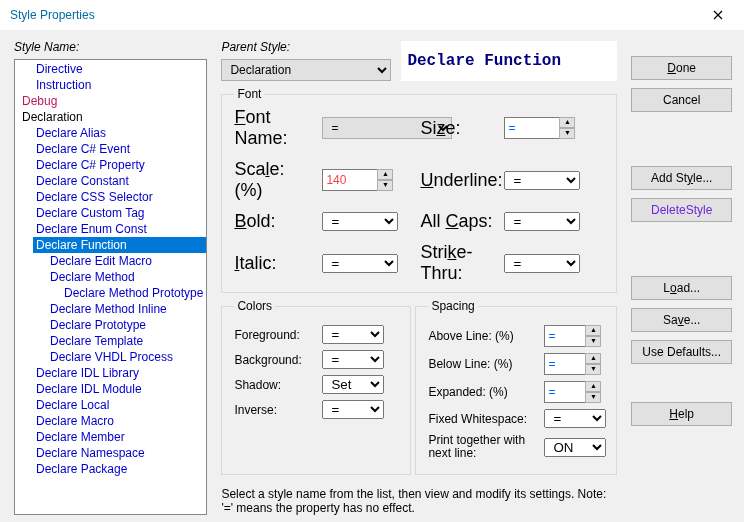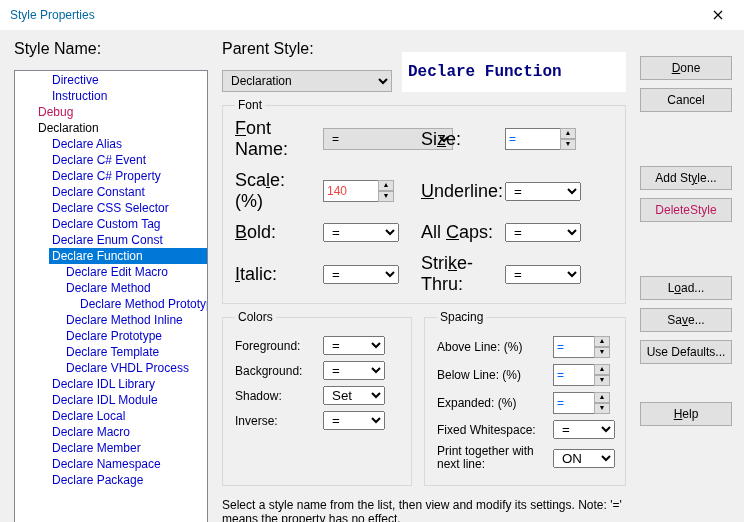--- a/index.html
+++ b/index.html
@@ -19,37 +19,37 @@
     padding: 0 4px 0 10px;
     color: #0369a1;
   }
   .titlebar .title { font-size: 12px; flex: 1; }
   .titlebar .close {
     width: 44px; height: 30px; display:flex; align-items:center; justify-content:center;
     color:#000;
   }
   .body { flex: 1; display: flex; padding: 10px 12px 10px 14px; gap: 14px; }
   .col-tree { width: 194px; display:flex; flex-direction:column; }
-  .label { font-size: 16px; margin-bottom: 12px; }
+  .label { font-size: 12px; margin-bottom: 5px; font-style: italic; }
   .tree-wrap {
     flex:1;
     background: #fff;
     border: 1px solid #828790;
     display:flex;
     position: relative;
   }
   .tree {
     flex:1;
     overflow-y: scroll;
     overflow-x: scroll;
     padding: 1px 0;
     scrollbar-width: auto;
   }
   .tree ul { list-style:none; margin:0; padding-left: 14px; }
-  .tree > ul { padding-left: 20px; }
+  .tree > ul { padding-left: 4px; }
   .tree li > .node {
     white-space: nowrap;
     padding: 0 3px;
     height: 16px; line-height:16px;
     color: #0000cc;
     cursor: default;
   }
   .tree li > .node.debug { color: #be185d; }
   .tree li > .node.decl { color: #000; }
   .tree li > .node.selected { background: #0078d7; color:#fff; }
@@ -86,36 +86,36 @@
   .spinbtns div { width:16px; height:11px; background:#e1e1e1; border:1px solid #adadad; font-size:7px; line-height:8px; text-align:center; }
   fieldset {
     border: 1px solid #d9d9d9;
     margin: 0; padding: 6px 10px 8px 12px;
     background: #f0f0f0;
   }
   legend { font-size:12px; padding: 0 3px; }
   .grid2 { display:grid; grid-template-columns: 80px 90px 76px 90px; gap-row:8px; row-gap:10px; column-gap:8px; align-items:center;}
   .fieldlbl { font-size:18px; }
   .fieldlbl .ul { text-decoration: underline; }
-  .colors-spacing { display:flex; gap:12px; }
+  .colors-spacing { display:flex; gap:4px; }
   fieldset.colors { flex: 0 0 190px; }
   fieldset.spacing { flex: 1; }
   .cs-row { display:flex; align-items:center; margin: 6px 0; gap:6px;}
   .cs-row .lbl { width: 82px; }
   .cs-row.sp .lbl { width: 110px; }
   .help-text { font-size:12px; margin-top:6px; padding-right: 4px; }
   .col-buttons { width: 104px; display:flex; flex-direction:column; gap:8px; padding-top:16px;}
   .btn {
     height: 24px; width: 100%;
     background: #e1e1e1; border: 1px solid #adadad;
     font-size:12px; color:#000;
     display:flex; align-items:center; justify-content:center;
     cursor:default;
   }
-  .btn.disabled { color:#be185d; }
+  .btn.disabled { color:#6d28d9; }
   .gap-lg { margin-top: 46px; }
   .gap-md { margin-top: 30px; }
   select { padding-left:4px;}
 </style>
 </head>
 <body>
 <div class="window">
 
   <div class="titlebar">
     <div class="title">Style Properties</div>

